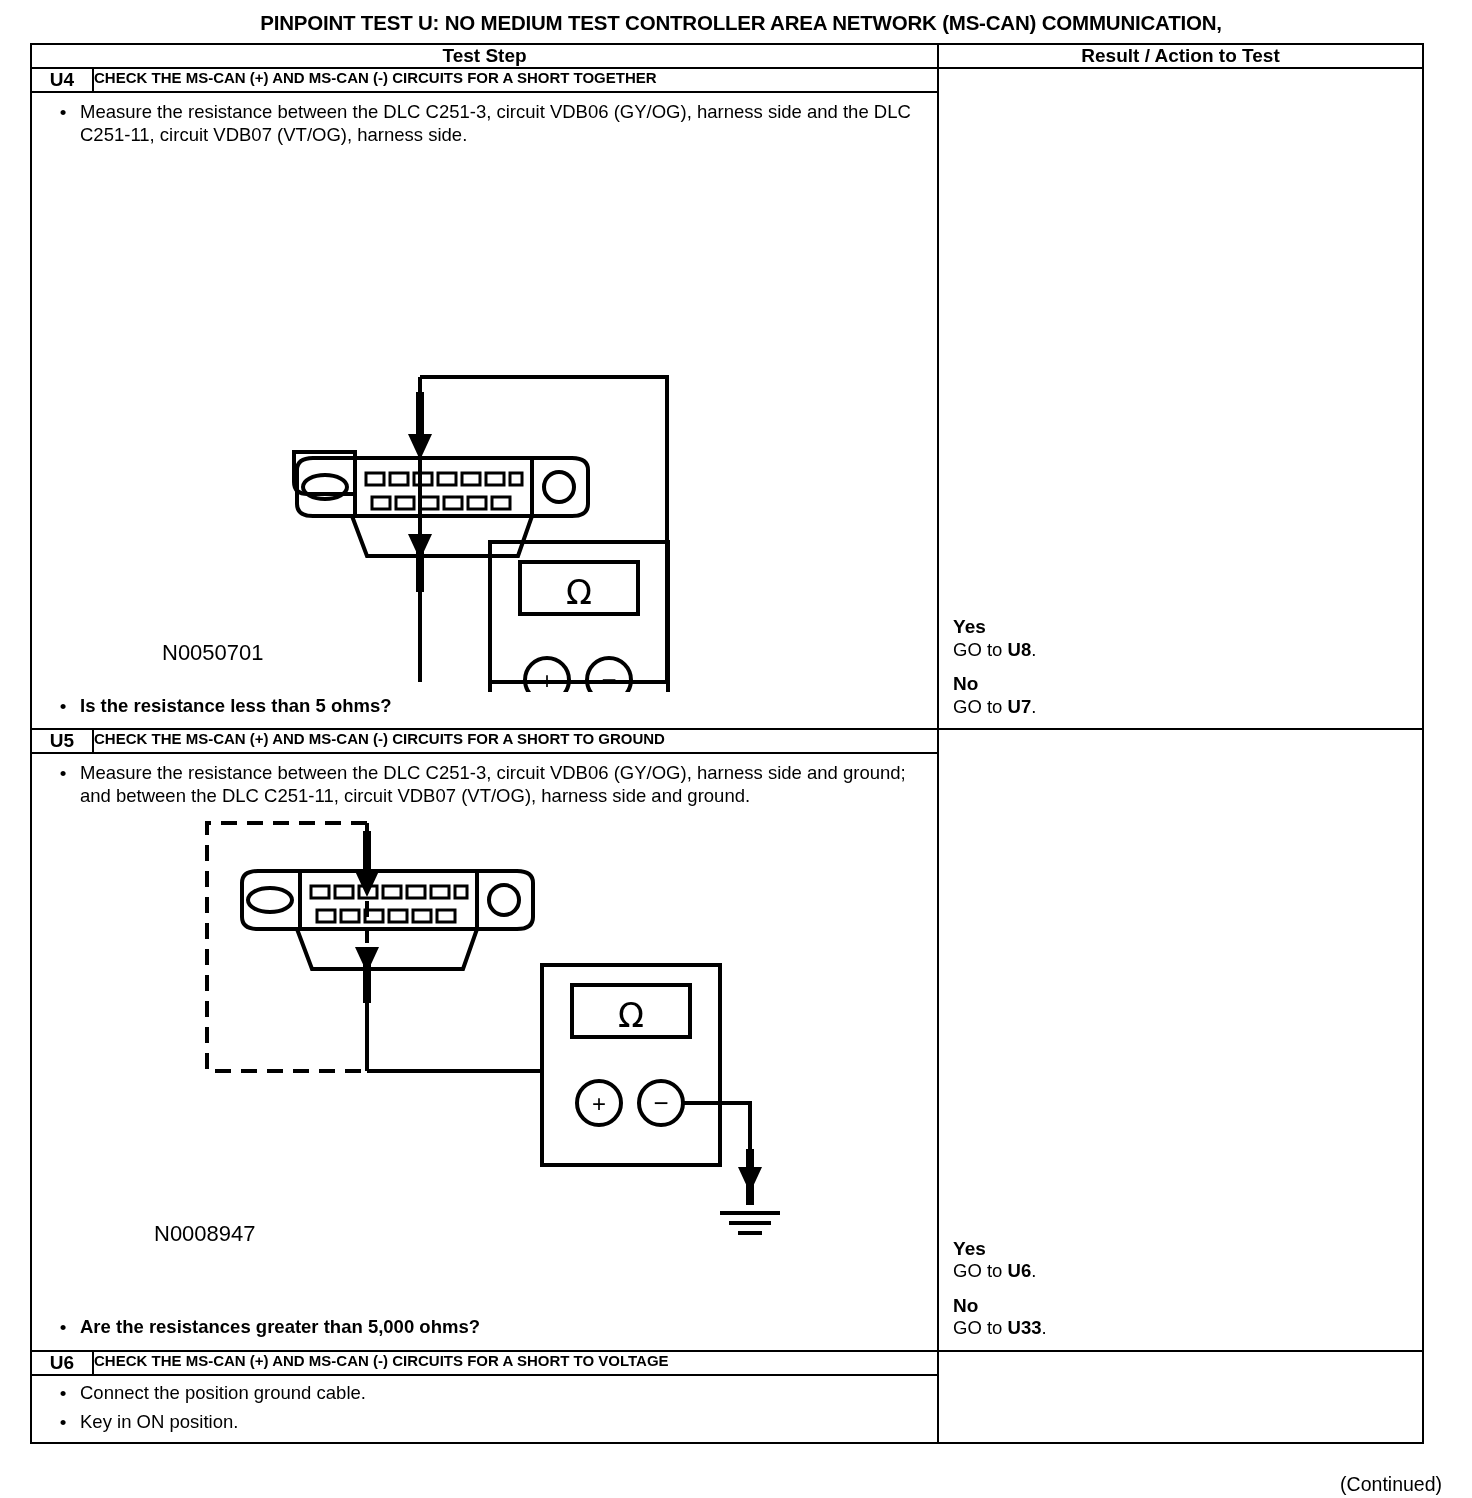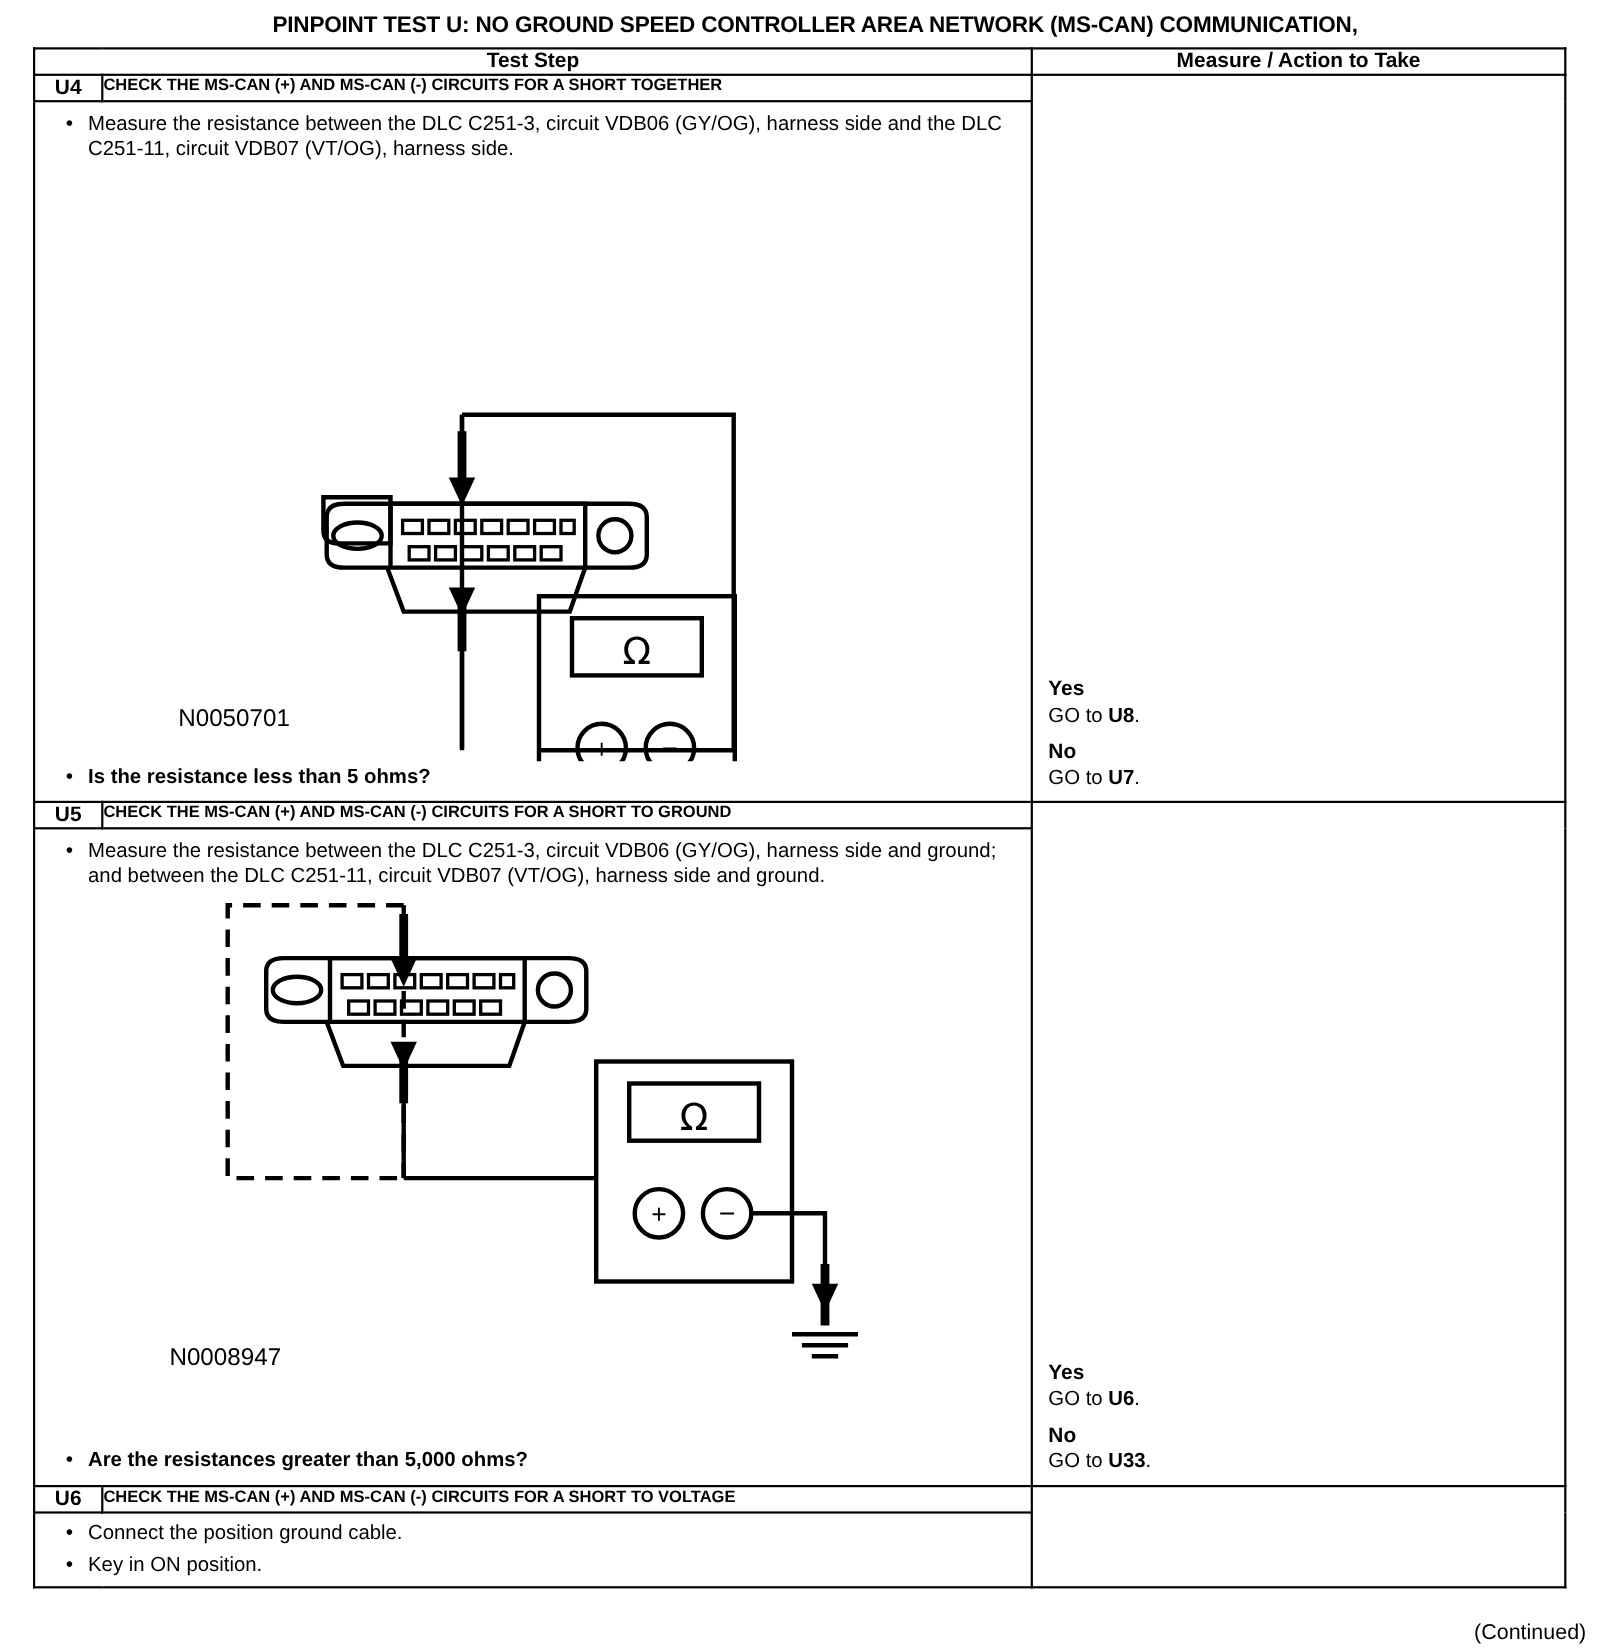--- a/index.html
+++ b/index.html
@@ -133,34 +133,34 @@
   }
 
   svg { display: block; }
 </style>
 </head>
 <body>
 
 <div class="page">
 
   <div class="doc-title">
-    <span>PINPOINT TEST  U: NO GROUND SPEED CONTROLLER AREA NETWORK (MS-CAN) COMMUNICATION,</span>
+    <span>PINPOINT TEST  U: NO MEDIUM TEST CONTROLLER AREA NETWORK (MS-CAN) COMMUNICATION,</span>
   </div>
 
   <table class="tbl">
     <colgroup>
       <col class="col-id">
       <col class="col-step">
       <col class="col-result">
     </colgroup>
     <tbody>
 
       <tr>
         <th class="hdr" colspan="2">Test Step</th>
-        <th class="hdr">Measure / Action to Take</th>
+        <th class="hdr">Result / Action to Test</th>
       </tr>
 
       <tr>
         <td class="step-id">U4</td>
         <td class="step-title">CHECK THE MS-CAN (+) AND MS-CAN (-) CIRCUITS FOR A SHORT TOGETHER</td>
         <td class="result-cell" rowspan="2">
           <div class="result-inner">
             <div class="yn">Yes</div>
             <div class="goto"><span>GO to </span><b>U8</b><span>.</span></div>
             <div class="yn">No</div>

